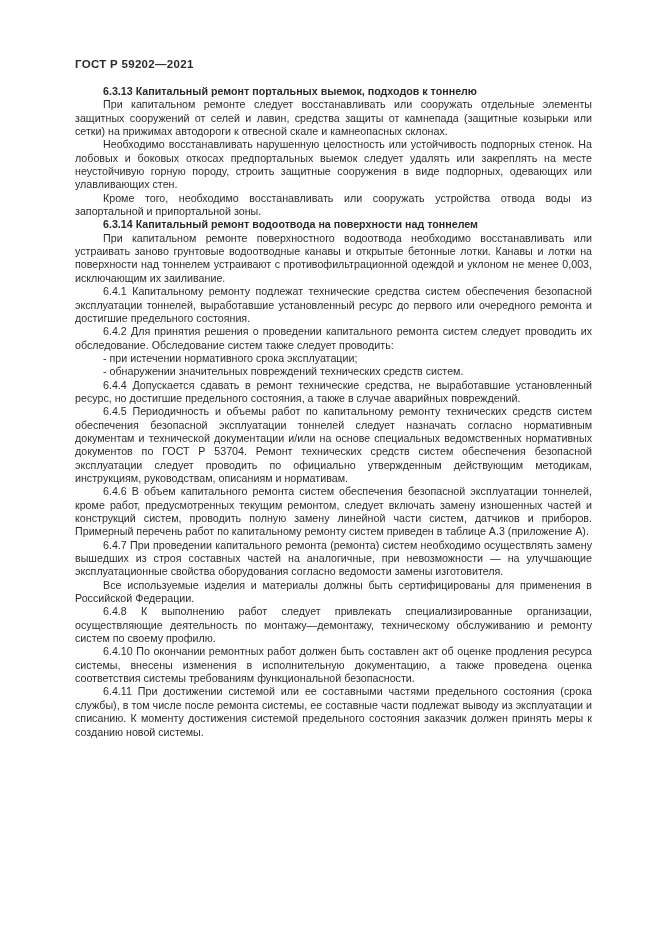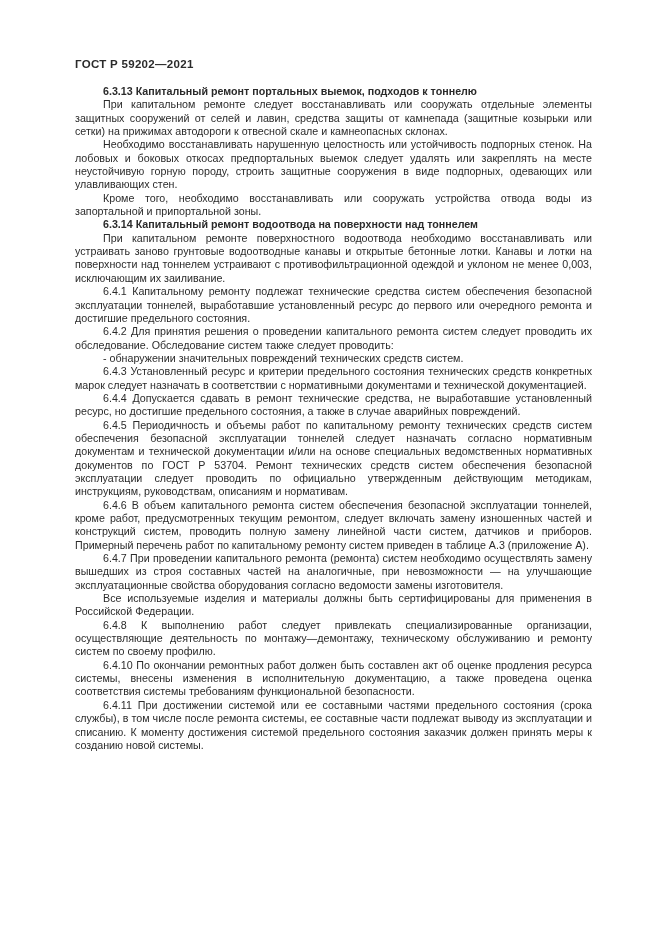--- a/index.html
+++ b/index.html
@@ -75,22 +75,22 @@
 
   <div class="content">
     <p class="subclause-heading">6.3.13 Капитальный ремонт портальных выемок, подходов к тоннелю</p>
     <p class="para">При капитальном ремонте следует восстанавливать или сооружать отдельные элементы защитных сооружений от селей и лавин, средства защиты от камнепада (защитные козырьки или сетки) на прижимах автодороги к отвесной скале и камнеопасных склонах.</p>
     <p class="para">Необходимо восстанавливать нарушенную целостность или устойчивость подпорных стенок. На лобовых и боковых откосах предпортальных выемок следует удалять или закреплять на месте неустойчивую горную породу, строить защитные сооружения в виде подпорных, одевающих или улавливающих стен.</p>
     <p class="para">Кроме того, необходимо восстанавливать или сооружать устройства отвода воды из запортальной и припортальной зоны.</p>
     <p class="subclause-heading">6.3.14 Капитальный ремонт водоотвода на поверхности над тоннелем</p>
     <p class="para">При капитальном ремонте поверхностного водоотвода необходимо восстанавливать или устраивать заново грунтовые водоотводные канавы и открытые бетонные лотки. Канавы и лотки на поверхности над тоннелем устраивают с противофильтрационной одеждой и уклоном не менее 0,003, исключающим их заиливание.</p>
     <p class="para">6.4.1 Капитальному ремонту подлежат технические средства систем обеспечения безопасной эксплуатации тоннелей, выработавшие установленный ресурс до первого или очередного ремонта и достигшие предельного состояния.</p>
     <p class="para">6.4.2 Для принятия решения о проведении капитального ремонта систем следует проводить их обследование. Обследование систем также следует проводить:</p>
+    <p class="list-item">- при истечении нормативного срока эксплуатации;</p>
     <p class="list-item">- обнаружении значительных повреждений технических средств систем.</p>
-    <p class="para">6.4.3 Установленный ресурс и критерии предельного состояния технических средств конкретных марок следует назначать в соответствии с нормативными документами и технической документацией.</p>
     <p class="para">6.4.4 Допускается сдавать в ремонт технические средства, не выработавшие установленный ресурс, но достигшие предельного состояния, а также в случае аварийных повреждений.</p>
     <p class="para">6.4.5 Периодичность и объемы работ по капитальному ремонту технических средств систем обеспечения безопасной эксплуатации тоннелей следует назначать согласно нормативным документам и технической документации и/или на основе специальных ведомственных нормативных документов по ГОСТ Р 53704. Ремонт технических средств систем обеспечения безопасной эксплуатации следует проводить по официально утвержденным действующим методикам, инструкциям, руководствам, описаниям и нормативам.</p>
     <p class="para">6.4.6 В объем капитального ремонта систем обеспечения безопасной эксплуатации тоннелей, кроме работ, предусмотренных текущим ремонтом, следует включать замену изношенных частей и конструкций систем, проводить полную замену линейной части систем, датчиков и приборов. Примерный перечень работ по капитальному ремонту систем приведен в таблице А.3 (приложение А).</p>
     <p class="para">6.4.7 При проведении капитального ремонта (ремонта) систем необходимо осуществлять замену вышедших из строя составных частей на аналогичные, при невозможности — на улучшающие эксплуатационные свойства оборудования согласно ведомости замены изготовителя.</p>
     <p class="para">Все используемые изделия и материалы должны быть сертифицированы для применения в Российской Федерации.</p>
     <p class="para">6.4.8 К выполнению работ следует привлекать специализированные организации, осуществляющие деятельность по монтажу—демонтажу, техническому обслуживанию и ремонту систем по своему профилю.</p>
     <p class="para">6.4.10 По окончании ремонтных работ должен быть составлен акт об оценке продления ресурса системы, внесены изменения в исполнительную документацию, а также проведена оценка соответствия системы требованиям функциональной безопасности.</p>
     <p class="para">6.4.11 При достижении системой или ее составными частями предельного состояния (срока службы), в том числе после ремонта системы, ее составные части подлежат выводу из эксплуатации и списанию. К моменту достижения системой предельного состояния заказчик должен принять меры к созданию новой системы.</p>
   </div>
 

